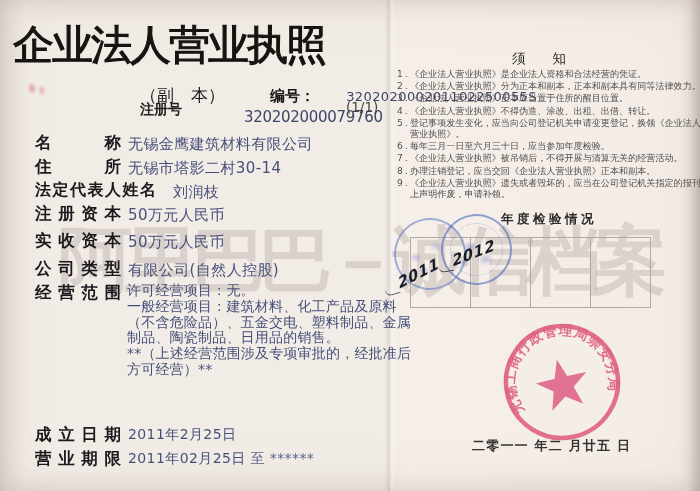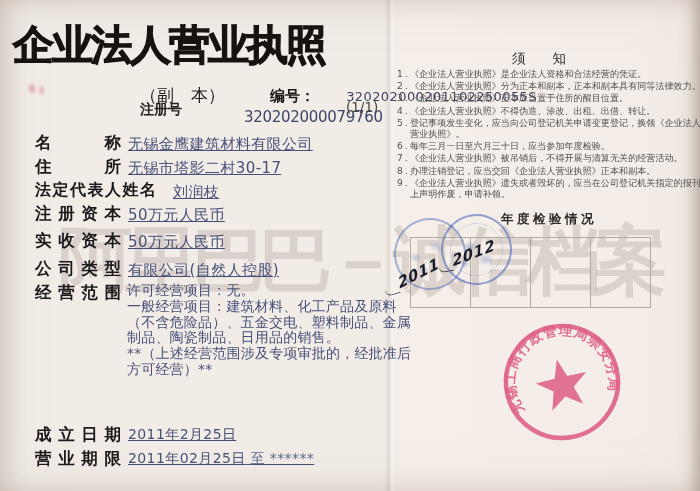--- a/index.html
+++ b/index.html
@@ -21,37 +21,37 @@
     background:
       radial-gradient(7px 9px at 30% 40%, rgba(202,62,75,.40), rgba(202,62,75,0) 75%),
       radial-gradient(6px 8px at 70% 55%, rgba(202,62,75,.33), rgba(202,62,75,0) 75%);
     filter:blur(.4px);}
 
   
   .watermark{position:absolute;left:58px;top:212px;z-index:1;font-size:74px;font-weight:700;
     letter-spacing:-7px;white-space:nowrap;color:rgba(168,152,145,.32);}
 
   
-  .title{position:absolute;left:13px;top:18px;z-index:2;font-size:41px;font-weight:700;
+  .title{position:absolute;left:13px;top:18px;z-index:2;font-size:41px;font-weight:400;
     letter-spacing:-2px;color:#17130f;-webkit-text-stroke:1.1px #17130f;white-space:nowrap;}
   .subline{position:absolute;left:140px;top:84px;z-index:2;white-space:nowrap;}
   .copy-type{font-size:17px;font-weight:400;color:#1c1a18;}
   .serial-label{font-size:15px;font-weight:700;color:#1c1a18;margin-left:6px;padding-left:34px;}
   .serial-number{font-size:13px;letter-spacing:.4px;color:#3c4468;margin-left:26px;}
   .reg-label{position:absolute;left:140px;top:101px;z-index:2;font-size:14px;font-weight:700;color:#242220;}
   .reg-number{position:absolute;left:196px;top:108px;z-index:2;font-size:15px;letter-spacing:-.3px;color:#3c4468;margin-left:48px;}
   .page-indicator{position:absolute;left:346px;top:99px;z-index:2;font-size:13.5px;color:#474440;}
 
   
   .frow{position:absolute;left:35px;z-index:2;width:370px;height:22px;}
   .flabel{position:absolute;left:0;top:0;display:inline-block;width:86px;
     font-size:16.5px;font-weight:700;color:#1a191c;
     text-align:justify;text-align-last:justify;}
   .frow.wide .flabel{width:121px;font-size:16px;}
-  .fvalue{position:absolute;left:93px;top:3px;font-size:15px;letter-spacing:.4px;color:#46507a;white-space:nowrap;text-decoration:underline;}
+  .fvalue{position:absolute;left:93px;top:3px;font-size:15px;letter-spacing:.4px;color:#46507a;white-space:nowrap;}
   .frow.wide .fvalue{left:127px;margin-left:11px;}
   .r1{top:132px}.r2{top:156px}.r3{top:180px}.r4{top:203px}.r5{top:230px}.r6{top:258px}
   .scope-label{position:absolute;left:35px;top:282px;z-index:2;display:inline-block;width:86px;
     font-size:16.5px;font-weight:700;color:#1a191c;text-align:justify;text-align-last:justify;}
   .scope-lines{position:absolute;left:127px;top:283px;z-index:2;font-size:14px;line-height:15.8px;
     color:#46507a;letter-spacing:.2px;}
   .scope-lines div{white-space:nowrap;}
   .rb1{top:424px}.rb2{top:448px}
   .rb1 .fvalue,.rb2 .fvalue{font-size:14px;top:2px;}
   .term-till{color:#5a648c;}
@@ -121,21 +121,21 @@
   <div class="reg-label">注册号</div>
   <div class="reg-number">320202000079760</div>
   <div class="page-indicator">(1/1)</div>
 
   <div class="frow r1">
     <span class="flabel">名称</span>
     <span class="fvalue">无锡金鹰建筑材料有限公司</span>
   </div>
   <div class="frow r2">
     <span class="flabel">住所</span>
-    <span class="fvalue">无锡市塔影二村30-17</span>
+    <span class="fvalue">无锡市塔影二村30-14</span>
   </div>
   <div class="frow r3 wide">
     <span class="flabel">法定代表人姓名</span>
     <span class="fvalue">刘润枝</span>
   </div>
   <div class="frow r4">
     <span class="flabel">注册资本</span>
     <span class="fvalue">50万元人民币</span>
   </div>
   <div class="frow r5">
@@ -192,14 +192,15 @@
   <div class="hw y2">2012</div>
 
   <svg class="seal" viewBox="0 0 126 126">
     <circle cx="63" cy="63" r="56" fill="none" stroke="#e75c89" stroke-width="4.5" opacity="0.9"></circle>
     <path id="sealArc" d="M 22.4,86.5 A 47,47 0 1 1 103.6,86.5" fill="none"></path>
     <text font-size="13.5" font-weight="bold" fill="#e75c89" letter-spacing="1" opacity="0.92">
       <textPath href="#sealArc" startOffset="50%" text-anchor="middle">无锡工商行政管理局崇安分局</textPath>
     </text>
     <polygon opacity="0.88" fill="#e75c89" points="63,40 69.4,58.2 88.8,58.6 73.3,70.3 78.9,88.9 63,77.8 47.1,88.9 52.7,70.3 37.2,58.6 56.6,58.2"></polygon>
   </svg>
+  <div class="issue-date">二零一一 年二 月廿五 日</div>
 
 </div>
 
 </body></html>

